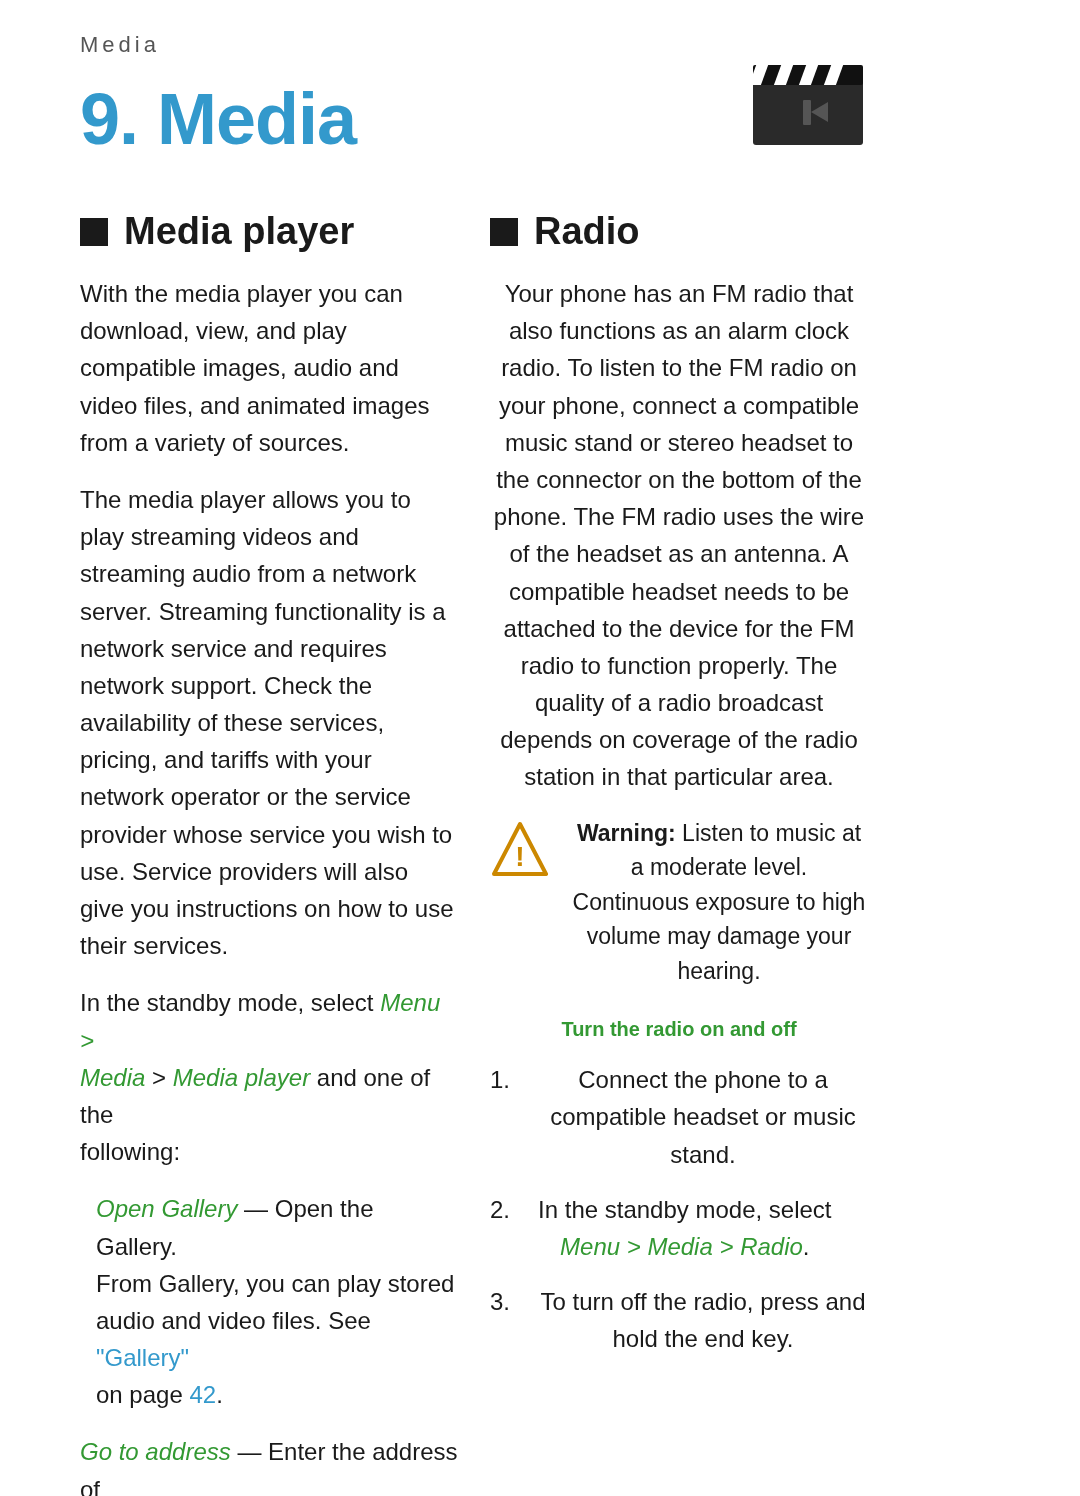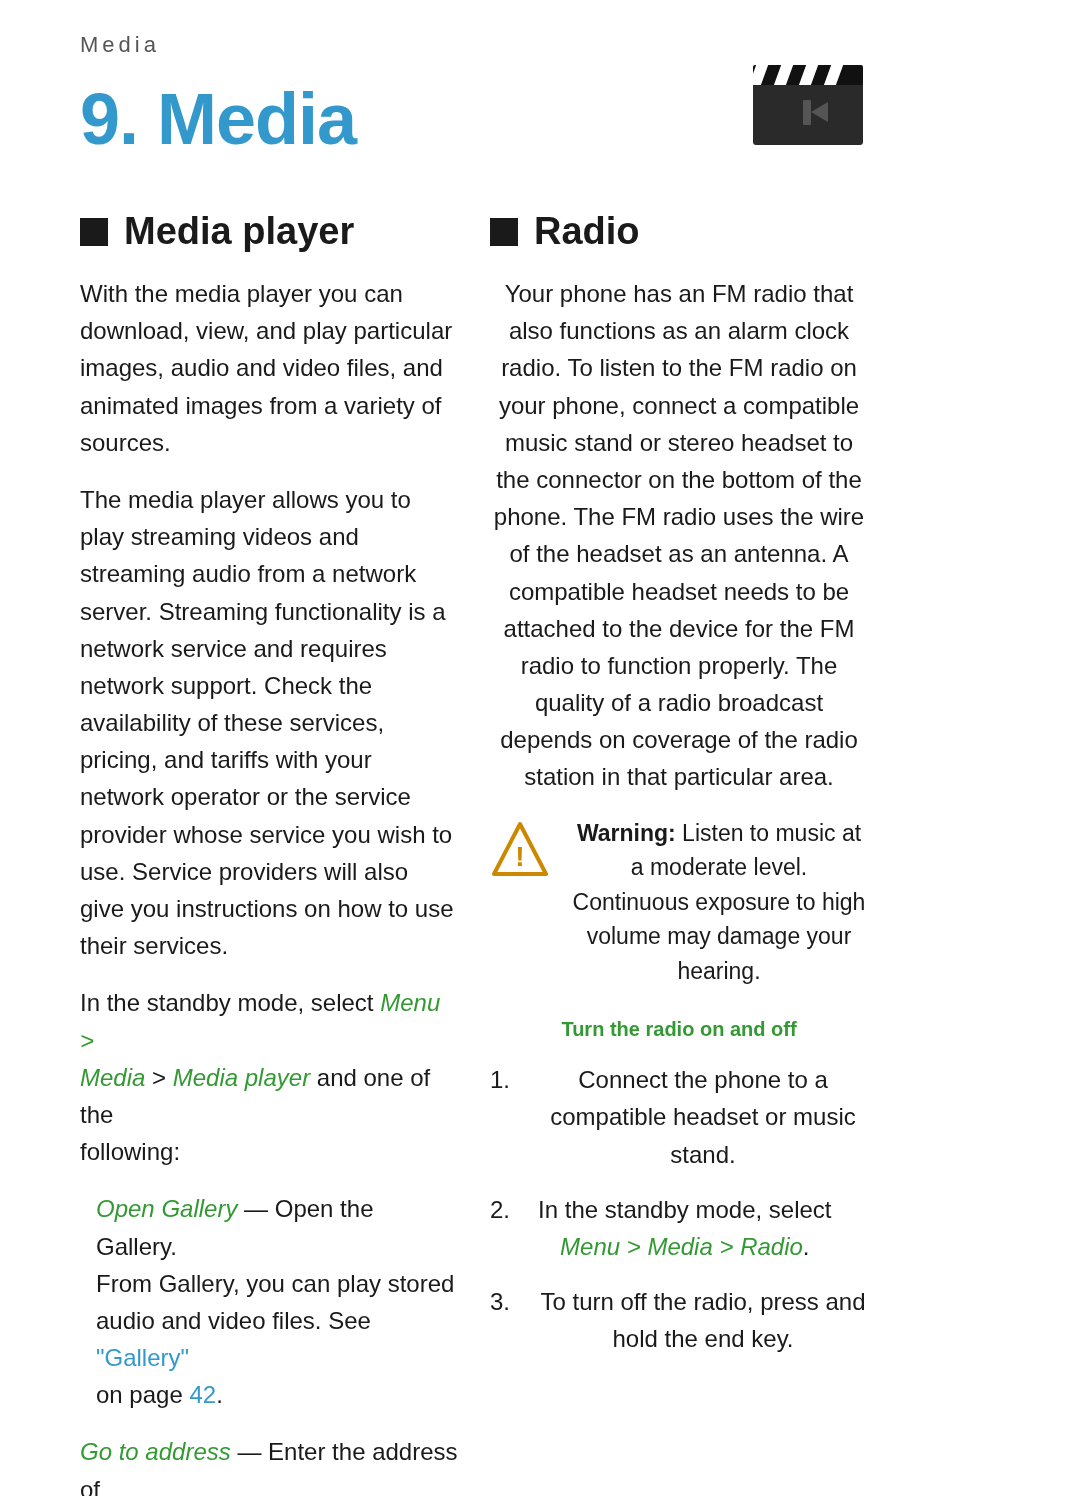--- a/index.html
+++ b/index.html
@@ -217,21 +217,21 @@
 
   <div class="content-columns">
 
     <div class="left-column">
 
       <div class="section-heading">
         <div class="section-square"></div>
         <span class="section-title">Media player</span>
       </div>
 
-      <p class="body-text">With the media player you can download, view, and play particular images, audio and video files, and animated images from a variety of sources.</p>
+      <p class="body-text">With the media player you can download, view, and play compatible images, audio and video files, and animated images from a variety of sources.</p>
 
       <p class="body-text">The media player allows you to play streaming videos and streaming audio from a network server. Streaming functionality is a network service and requires network support. Check the availability of these services, pricing, and tariffs with your network operator or the service provider whose service you wish to use. Service providers will also give you instructions on how to use their services.</p>
 
       <p class="body-text">
         In the standby mode, select <span class="italic-green">Menu &gt;</span>
         <br><span class="italic-green">Media</span> &gt; <span class="italic-green">Media player</span> and one of the
         <br>following:
       </p>
 
       <p class="body-text" style="margin-top: 16px; margin-left: 16px;">

